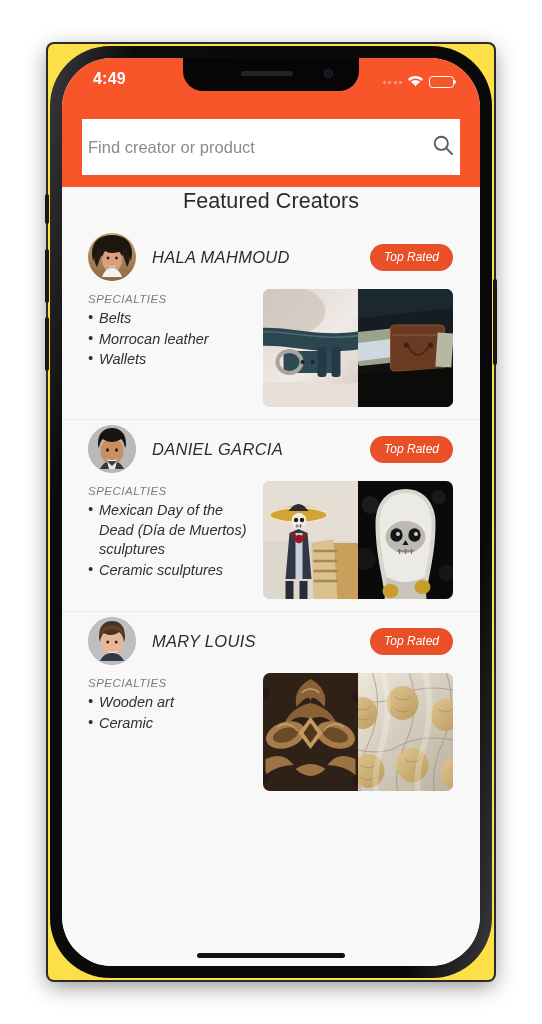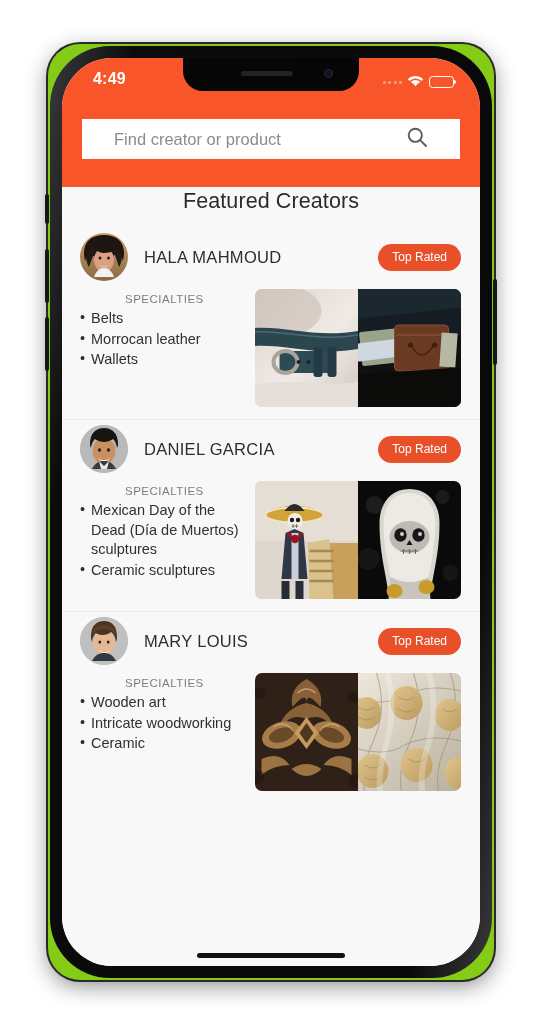--- a/index.html
+++ b/index.html
@@ -8,22 +8,22 @@
     background: #ffffff;
     font-family: "Liberation Sans", sans-serif;
     overflow: hidden;
   }
 
   
   #phone-frame {
     position: absolute;
     left: 48px; top: 44px;
     width: 446px; height: 936px;
-    background: #84cc16;
-    border-radius: 32px;
+    background: #fde047;
+    border-radius: 6px;
     box-shadow: 0 0 0 2px #2a2a2e, 0 6px 22px rgba(0,0,0,.45);
   }
   #phone-frame::before {
     content: ""; position: absolute;
     left: 2px; top: 2px; right: 2px; bottom: 2px;
     border-radius: 60px;
     background: linear-gradient(100deg,#3a3a3e 0%,#0b0b0b 14%,#090909 86%,#3a3a3e 100%);
   }
   .side-btn {
     position: absolute; background: #161618; border-radius: 2px;
@@ -87,44 +87,44 @@
   }
   #battery::after {
     content: ""; position: absolute; right: -3.4px; top: 3.4px;
     width: 2px; height: 4px; background: #fff; border-radius: 0 2px 2px 0;
   }
   #battery-fill { height: 100%; width: 100%; background: #fff; border-radius: 1.5px; }
 
   
   #search-bar {
     position: absolute; left: 20px; right: 20px; top: 61px;
-    height: 40px; background: #fff;
+    height: 56px; background: #fff;
     display: flex; align-items: center;
-    padding: 0 32px;
+    padding: 0 6px;
   }
   #search-input {
     flex: 1; border: none; outline: none;
     font-family: "Liberation Sans", sans-serif;
     font-size: 16.5px; color: #3c3c3c; background: transparent;
   }
   #search-input::placeholder { color: #8b8b8b; }
 
   
   #content {
     height: 779px; background: #f8f8f8;
     overflow: hidden; position: relative;
   }
   #page-title {
     text-align: center;
     font-size: 21.5px; color: #2b2b2b;
     padding: 2px 0 14px;
     letter-spacing: .1px;
   }
 
-  .creator-card { padding: 0 0 12px; border-bottom: 1px solid #ececec; }
+  .creator-card { padding: 0 8px 12px; border-bottom: 1px solid #ececec; font-style: italic; }
   .creator-card:last-of-type { border-bottom: none; }
 
   .creator-head {
     display: flex; align-items: center;
     padding: 5px 19px 4px 18px;
   }
   .avatar {
     width: 48px; height: 48px; border-radius: 50%;
     overflow: hidden; flex-shrink: 0;
     background: #bdbdbd;
@@ -138,21 +138,21 @@
     background: #e8502a; color: #fff;
     font-size: 12px;
     padding: 6px 14px 7px; border-radius: 14px;
     white-space: nowrap;
   }
 
   .creator-body { display: flex; padding: 4px 19px 0 18px; }
   .spec-col { width: 168px; flex-shrink: 0; padding-top: 4px; }
   .spec-label {
     font-size: 11.5px; color: #7d7d7d;
-    letter-spacing: .5px; margin-bottom: 4px; margin-left: 45px;
+    letter-spacing: .5px; margin-bottom: 4px;
   }
   .spec-list { list-style: none; }
   .spec-list li {
     font-size: 14.5px; color: #303030;
     line-height: 19.5px; padding-left: 11px;
     position: relative; margin-bottom: 1px;
   }
   .spec-list li::before {
     content: "\2022"; position: absolute; left: 0; top: -1px; color: #303030;
   }
@@ -414,21 +414,20 @@
           </div>
           <div class="creator-name">MARY LOUIS</div>
           <div class="badge">Top Rated</div>
         </div>
 
         <div class="creator-body">
           <div class="spec-col">
             <div class="spec-label">SPECIALTIES</div>
             <ul class="spec-list">
               <li>Wooden art</li>
-              <li>Intricate woodworking</li>
               <li>Ceramic</li>
             </ul>
           </div>
           <div class="gallery">
             <div class="shot">
               <svg viewBox="0 0 110 118" preserveAspectRatio="xMidYMid slice">
                 <rect width="110" height="118" fill="#2f2118"></rect>
                 <g fill="#8a6137">
                   <path d="M55 6 q 18 10 14 28 q -14 -16 -14 -4 q 0 -12 -14 4 q -4 -18 14 -28z"></path>
                   <path d="M55 30 q 26 6 30 34 q -10 -26 -30 -18 q -20 -8 -30 18 q 4 -28 30 -34z"></path>

